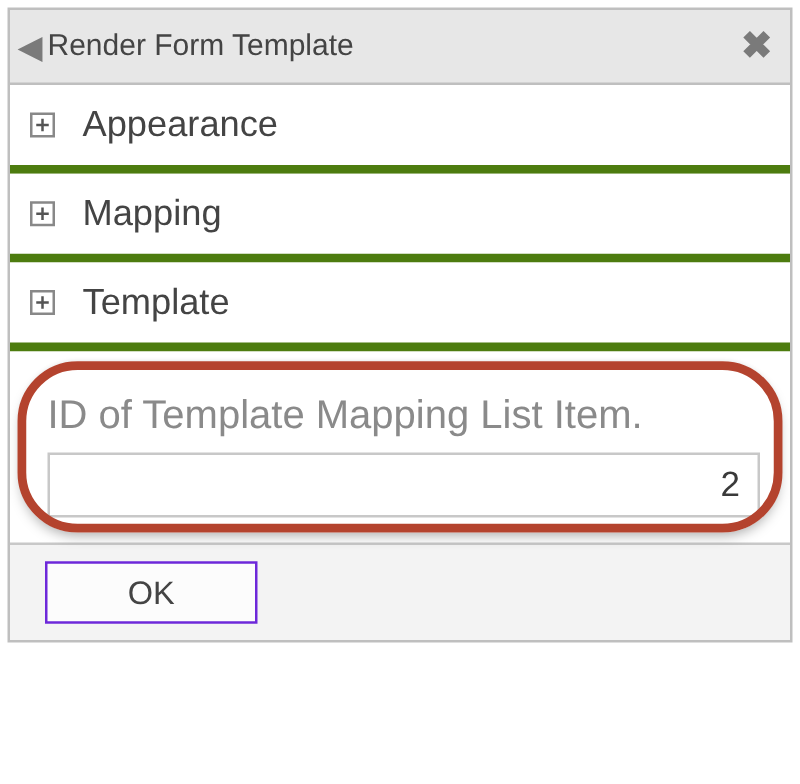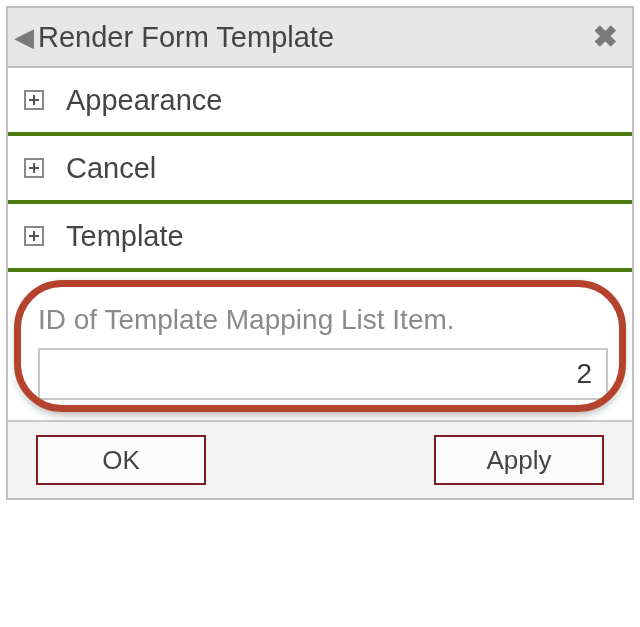--- a/index.html
+++ b/index.html
@@ -31,38 +31,38 @@
   }
   .collapse-arrow {
     width: 18px;
     text-align: center;
     font-size: 26px;
     color: #7a7a7a;
     user-select: none;
   }
   .title-text {
     flex: 1;
-    font-size: 29px;
+    font-size: 24px;
     color: #444444;
     padding-left: 6px;
   }
   .close-x {
     font-size: 30px;
     font-weight: bold;
     color: #7a7a7a;
     cursor: pointer;
     line-height: 1;
   }
 
   
   .section {
     display: flex;
     align-items: center;
     height: 64px;
-    border-bottom: 4px solid #4d7c0f;
+    border-bottom: 7px solid #4d7c0f;
     padding-left: 16px;
     cursor: pointer;
     background: #ffffff;
   }
   .expander {
     width: 20px;
     height: 20px;
     border: 2px solid #888888;
     box-sizing: border-box;
     display: flex;
@@ -112,21 +112,21 @@
     top: 8px;
     left: 6px;
     right: 6px;
     bottom: 8px;
     border: 7px solid #b4432e;
     border-radius: 48px;
     pointer-events: none;
     box-shadow: 0 6px 10px -4px rgba(0,0,0,0.35), 0 -2px 4px -2px rgba(0,0,0,0.1);
   }
   .field-label {
-    font-size: 28px;
+    font-size: 32px;
     color: #8a8a8a;
     margin: 10px 0 12px 8px;
   }
   .text-input {
     box-sizing: border-box;
     width: 570px;
     height: 52px;
     margin-left: 8px;
     border: 2px solid #c8c8c8;
     font-size: 28px;
@@ -142,21 +142,21 @@
     display: flex;
     height: 76px;
     align-items: center;
     justify-content: space-between;
     padding: 0 28px;
     background: #f3f3f3;
   }
   .btn {
     width: 170px;
     height: 50px;
-    border: 2px solid #7f1d1d;
+    border: 2px solid #6d28d9;
     background: #fcfcfc;
     font-size: 26px;
     color: #444444;
     cursor: pointer;
     font-family: inherit;
   }
 </style>
 </head>
 <body>
 
@@ -168,33 +168,32 @@
     <span class="close-x">✖</span>
   </div>
 
   <div class="section">
     <span class="expander plus"></span>
     <span class="section-label">Appearance</span>
   </div>
 
   <div class="section">
     <span class="expander plus"></span>
-    <span class="section-label">Cancel</span>
+    <span class="section-label">Mapping</span>
   </div>
 
   <div class="section">
     <span class="expander plus"></span>
     <span class="section-label">Template</span>
   </div>
 
 
   <div class="config-body">
     <div class="field-label">ID of Template Mapping List Item.</div>
     <input type="text" class="text-input" value="2" style="">
     <div class="highlight-ring"></div>
   </div>
 
   <div class="button-row">
     <button class="btn">OK</button>
-    <button class="btn">Apply</button>
   </div>
 
 </div>
 
 </body></html>

